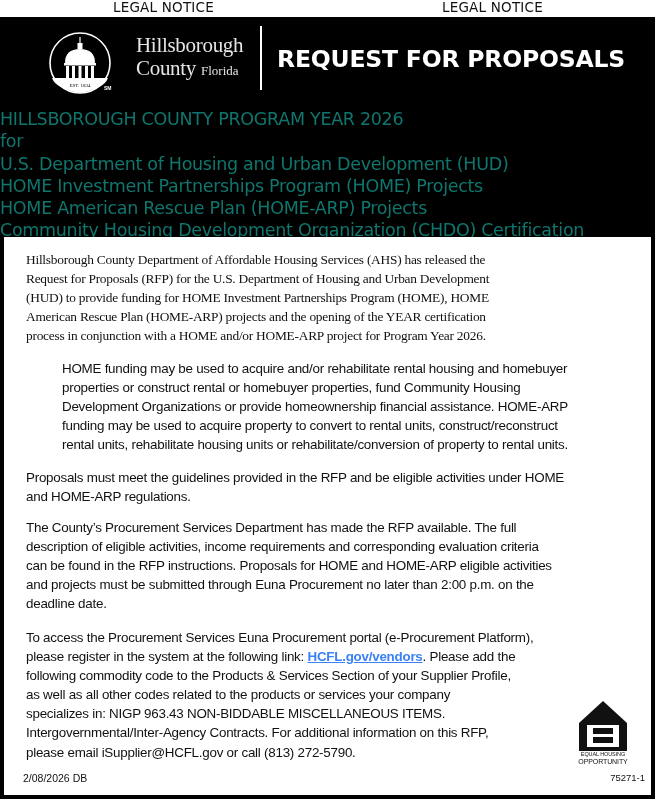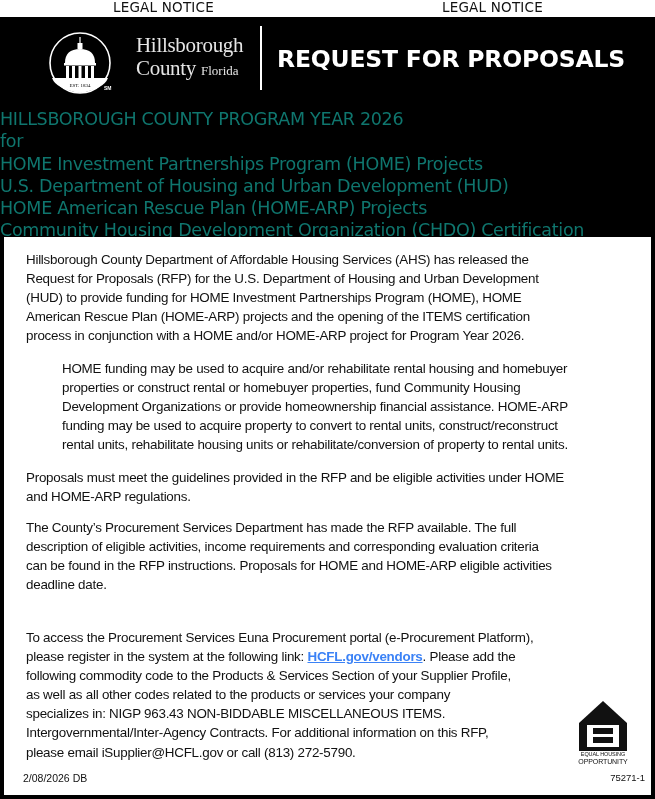--- a/index.html
+++ b/index.html
@@ -58,21 +58,21 @@
     background: #fff;
   }
   .para {
     position: absolute; left: 22px; width: 615px;
     font-size: 13.4px; line-height: 19.1px; color: #111;
     letter-spacing: -0.25px;
   }
   .para .ln { display: block; white-space: nowrap; }
   .link { font-weight: bold; text-decoration: underline; color: #3b82f6; }
 
-  .p1 { top: 13px; }
+  .p1 { top: 13px; font-family: Liberation Serif, serif; }
   .p2 { top: 122px; margin-left: 36px; }
   .p3 { top: 231px; }
   .p4 { top: 281px; }
   .p5 { top: 391px; }
 
   .footer-date {
     position: absolute; left: 19px; top: 535px; font-size: 10.5px; color: #111;
   }
   .footer-id {
     position: absolute; right: 6px; top: 535px; font-size: 9.5px; color: #111; text-align: center;
@@ -115,49 +115,50 @@
       <div class="brand-line1">Hillsborough</div>
       <div class="brand-line2"><span>County</span> <span class="fl">Florida</span></div>
     </div>
     <div class="divider"></div>
     <div class="rfp-title">REQUEST FOR PROPOSALS</div>
   </div>
 
   <div class="subtitle">
     <div>HILLSBOROUGH COUNTY PROGRAM YEAR 2026</div>
     <div>for</div>
+    <div>U.S. Department of Housing and Urban Development (HUD)</div>
     <div>HOME Investment Partnerships Program (HOME) Projects</div>
-    <div>U.S. Department of Housing and Urban Development (HUD)</div>
     <div>HOME American Rescue Plan (HOME-ARP) Projects</div>
     <div>Community Housing Development Organization (CHDO) Certification</div>
   </div>
 
   <div class="body-box">
     <div class="para p1">
       <span class="ln">Hillsborough County Department of Affordable Housing Services (AHS) has released the</span>
       <span class="ln">Request for Proposals (RFP) for the U.S. Department of Housing and Urban Development</span>
       <span class="ln">(HUD) to provide funding for HOME Investment Partnerships Program (HOME), HOME</span>
-      <span class="ln">American Rescue Plan (HOME-ARP) projects and the opening of the ITEMS certification</span>
+      <span class="ln">American Rescue Plan (HOME-ARP) projects and the opening of the YEAR certification</span>
       <span class="ln">process in conjunction with a HOME and/or HOME-ARP project for Program Year 2026.</span>
     </div>
     <div class="para p2">
       <span class="ln">HOME funding may be used to acquire and/or rehabilitate rental housing and homebuyer</span>
       <span class="ln">properties or construct rental or homebuyer properties, fund Community Housing</span>
       <span class="ln">Development Organizations or provide homeownership financial assistance. HOME-ARP</span>
       <span class="ln">funding may be used to acquire property to convert to rental units, construct/reconstruct</span>
       <span class="ln">rental units, rehabilitate housing units or rehabilitate/conversion of property to rental units.</span>
     </div>
     <div class="para p3">
       <span class="ln">Proposals must meet the guidelines provided in the RFP and be eligible activities under HOME</span>
       <span class="ln">and HOME-ARP regulations.</span>
     </div>
     <div class="para p4">
       <span class="ln">The County’s Procurement Services Department has made the RFP available. The full</span>
       <span class="ln">description of eligible activities, income requirements and corresponding evaluation criteria</span>
       <span class="ln">can be found in the RFP instructions. Proposals for HOME and HOME-ARP eligible activities</span>
+      <span class="ln">and projects must be submitted through Euna Procurement no later than 2:00 p.m. on the</span>
       <span class="ln">deadline date.</span>
     </div>
     <div class="para p5">
       <span class="ln">To access the Procurement Services Euna Procurement portal (e-Procurement Platform),</span>
       <span class="ln"><span>please register in the system at the following link: </span><a class="link">HCFL.gov/vendors</a><span>. Please add the</span></span>
       <span class="ln">following commodity code to the Products &amp; Services Section of your Supplier Profile,</span>
       <span class="ln">as well as all other codes related to the products or services your company</span>
       <span class="ln">specializes in: NIGP 963.43 NON-BIDDABLE MISCELLANEOUS ITEMS.</span>
       <span class="ln">Intergovernmental/Inter-Agency Contracts. For additional information on this RFP,</span>
       <span class="ln">please email iSupplier@HCFL.gov or call (813) 272-5790.</span>

